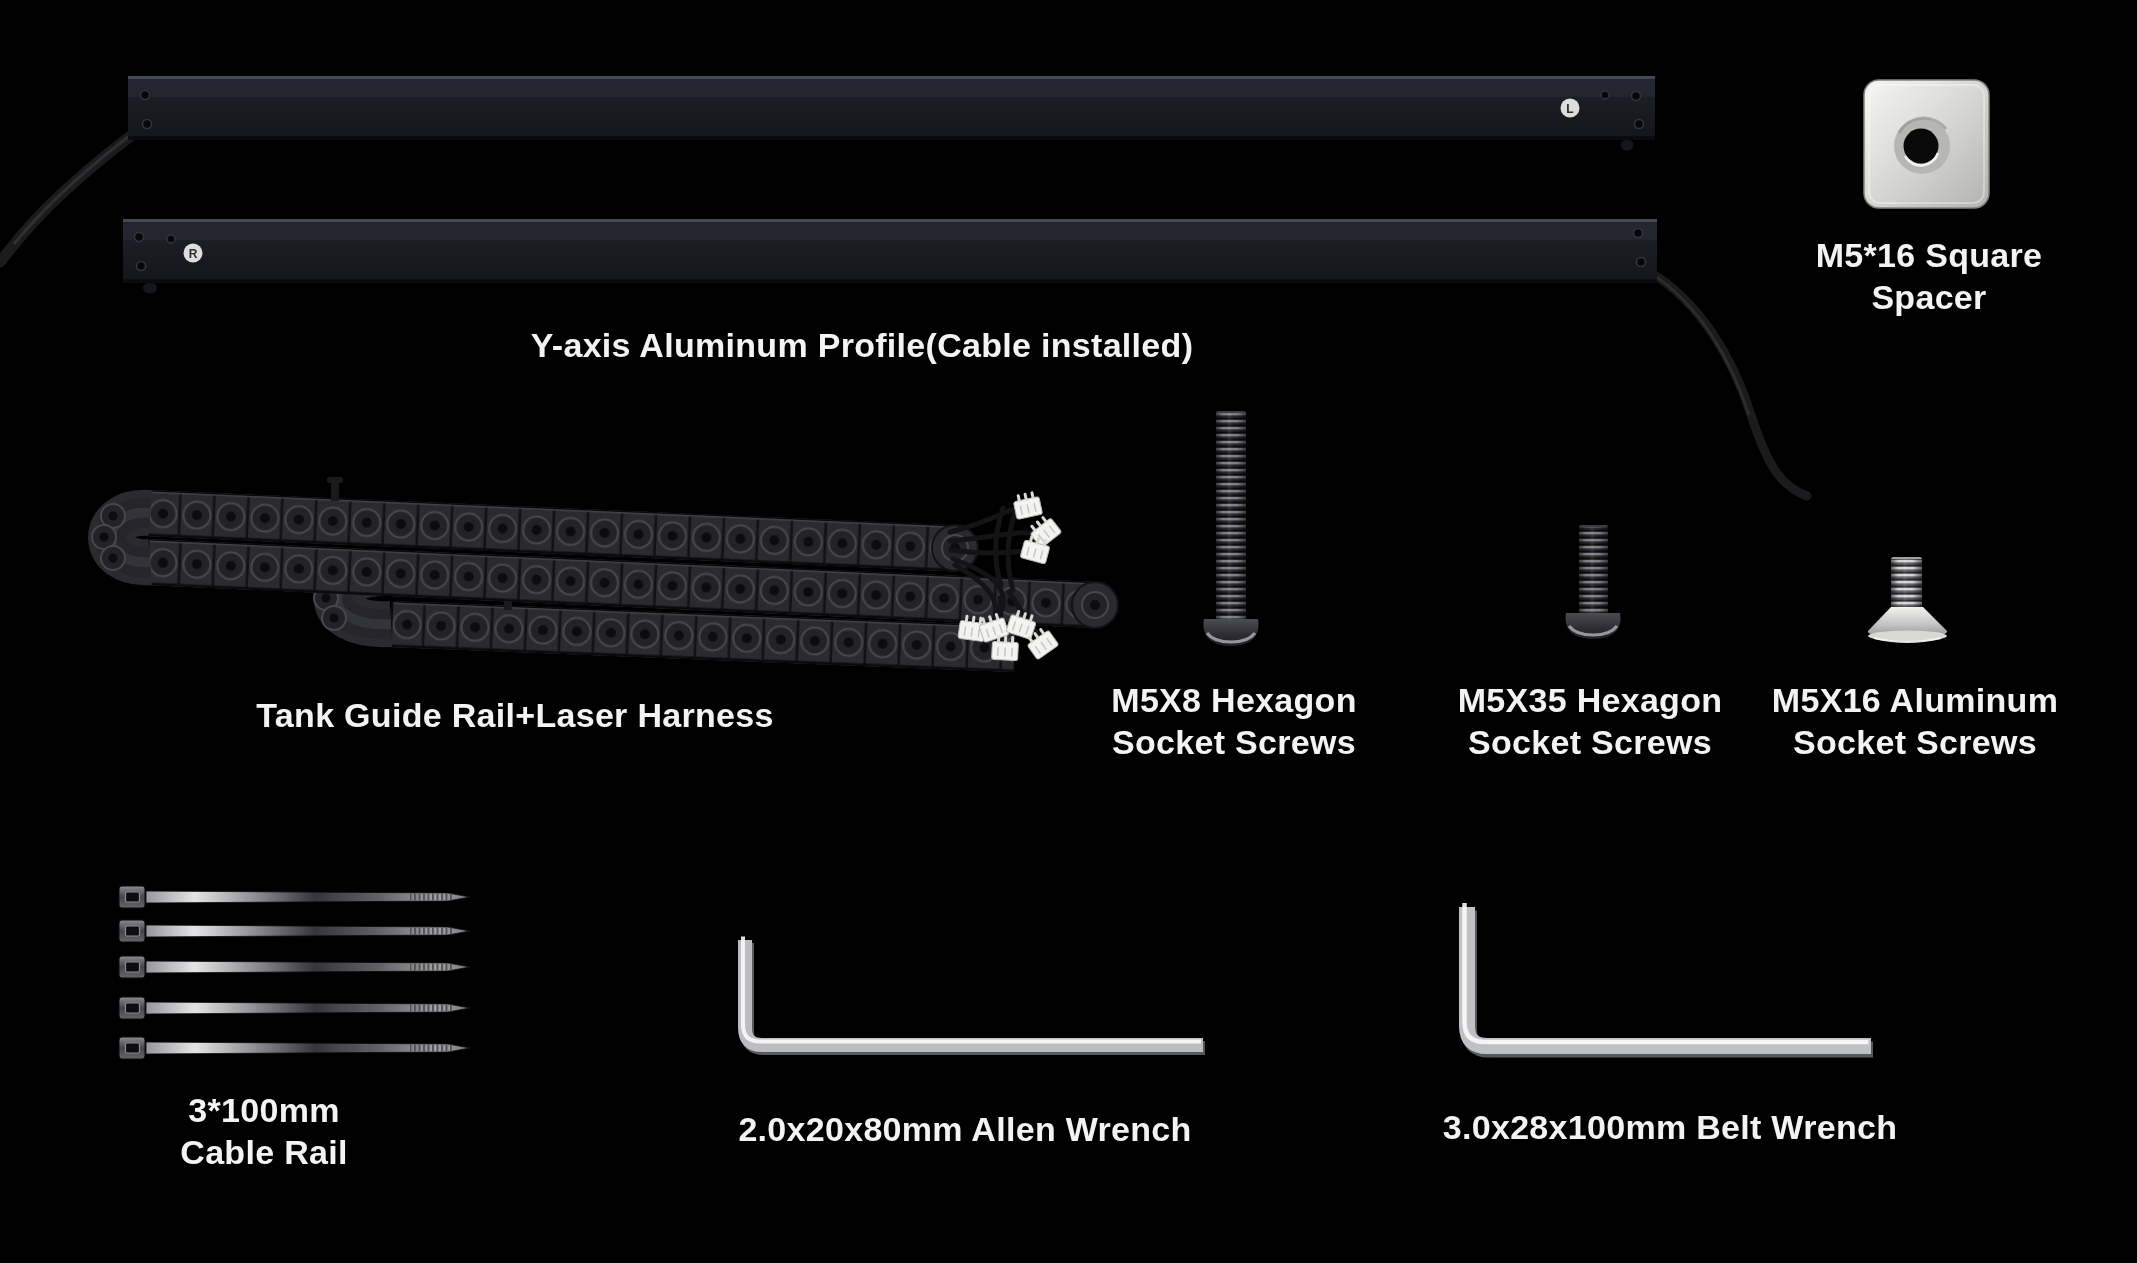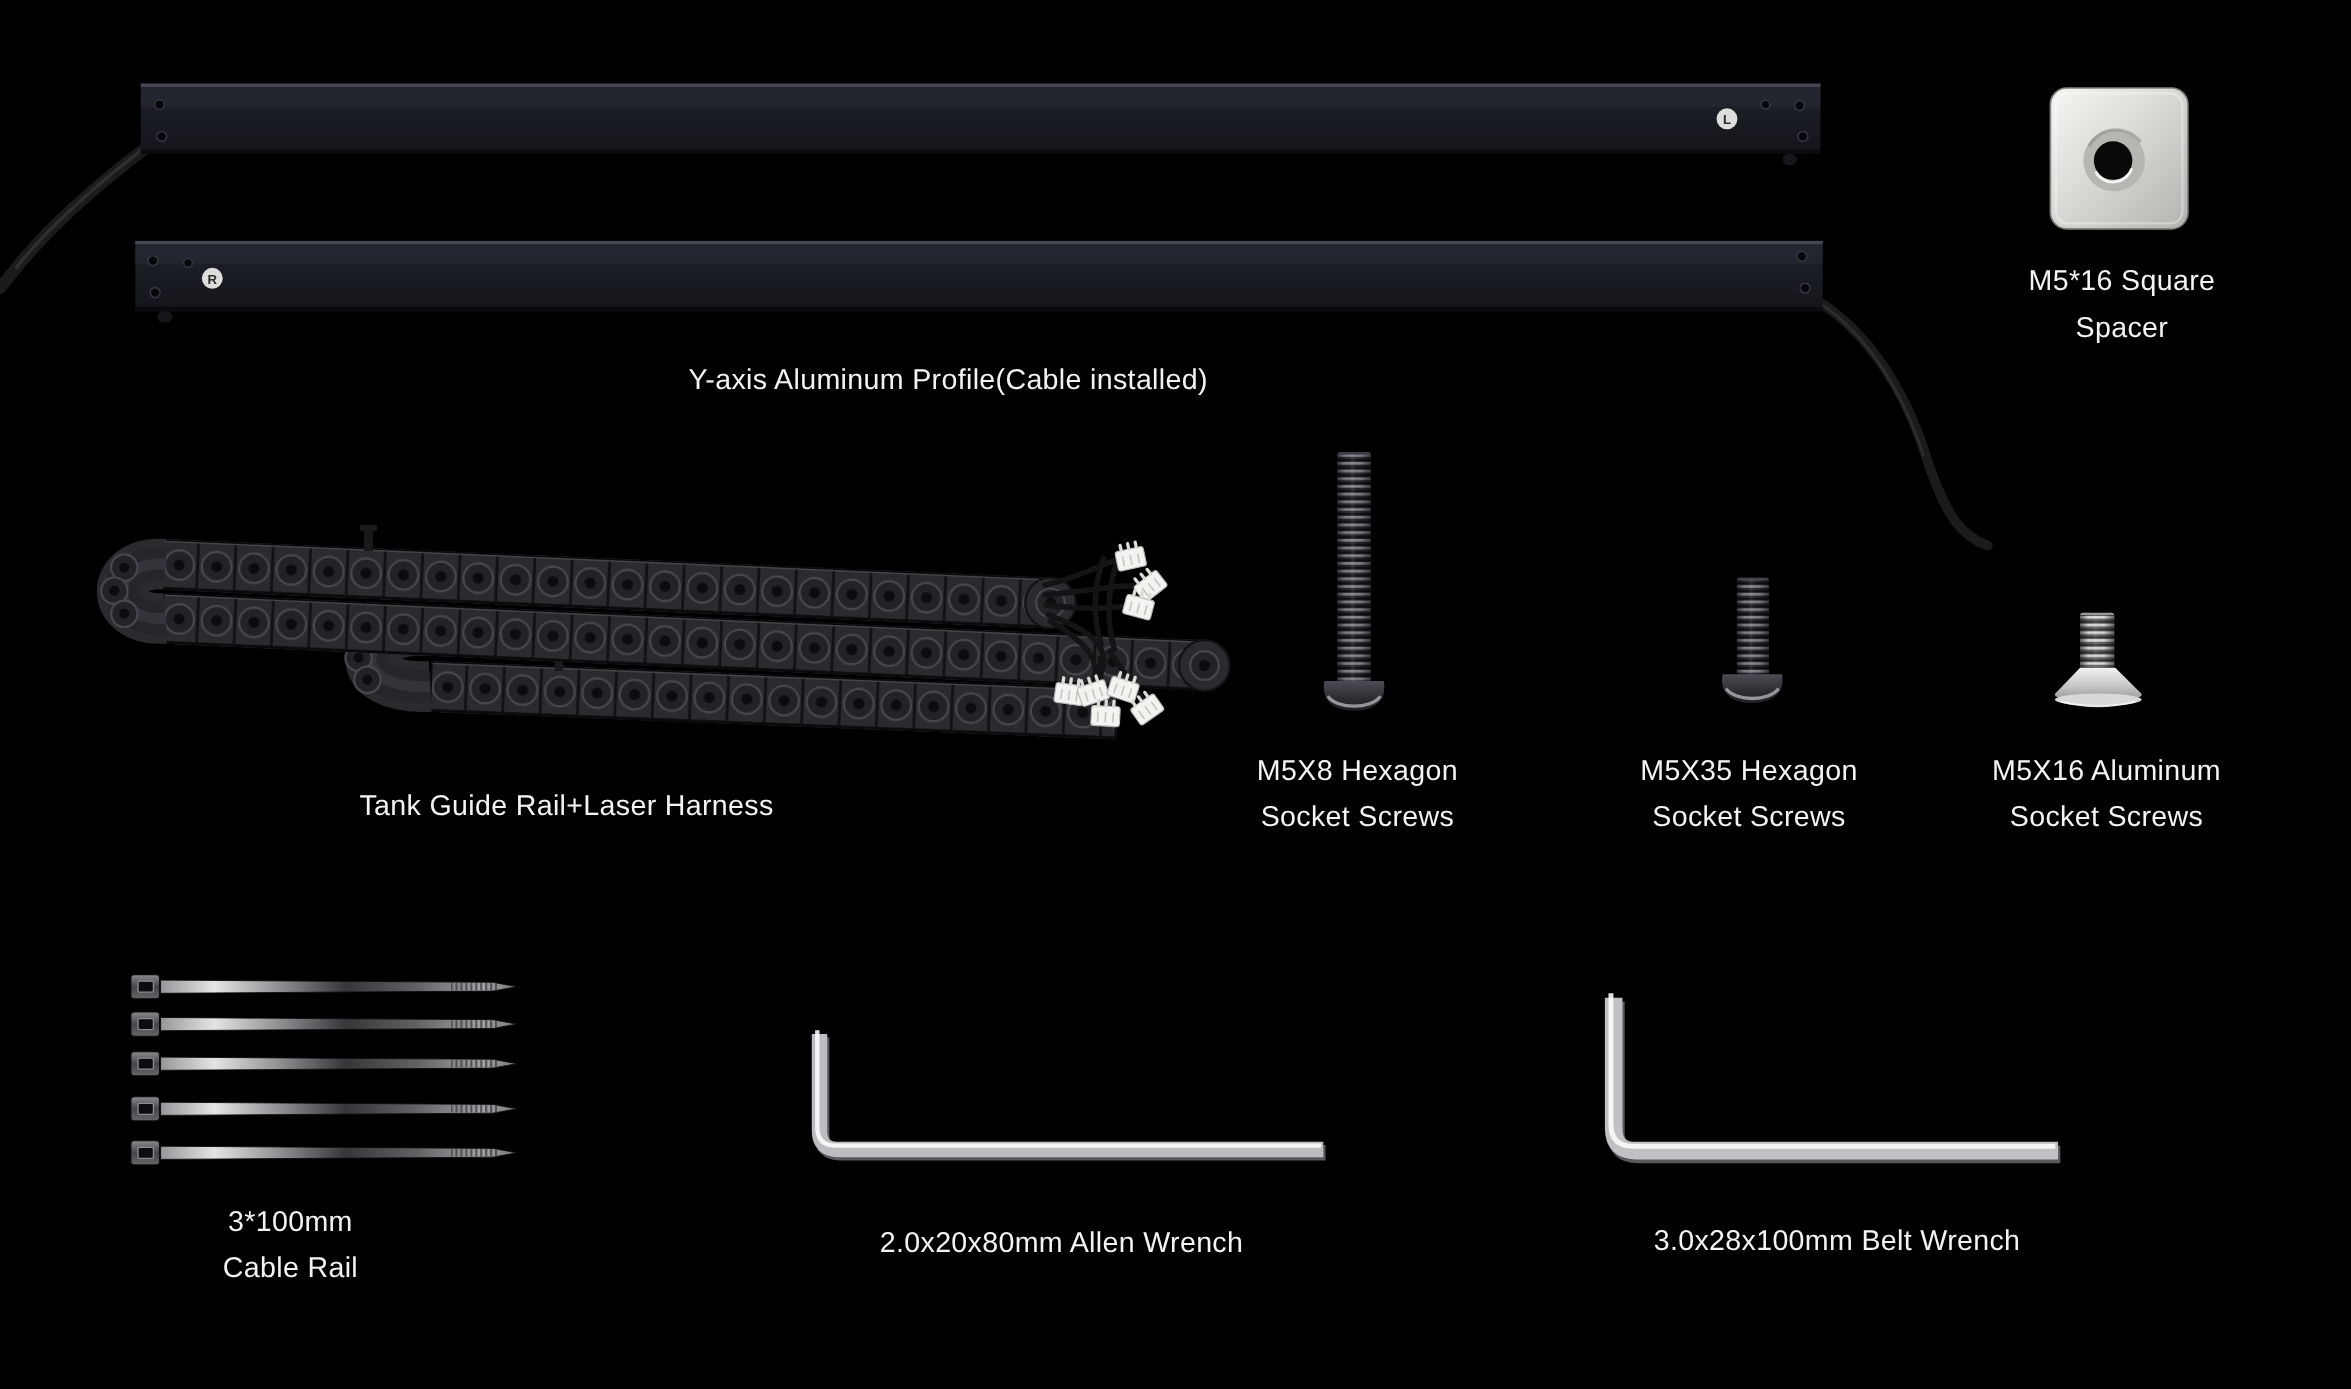--- a/index.html
+++ b/index.html
@@ -3,21 +3,21 @@
 <meta charset="utf-8">
 <style>
   html,body { margin:0; padding:0; background:#000; }
   .stage {
     position:relative; width:2137px; height:1263px; background:#000000;
     overflow:hidden; font-family:"Liberation Sans", sans-serif;
   }
   svg.art { position:absolute; left:0; top:0; }
   .lbl {
     position:absolute; transform:translateX(-50%);
-    color:#f3f3f3; font-size:26px; font-weight:400; letter-spacing:.3px;
+    color:#f3f3f3; font-size:34px; font-weight:700; letter-spacing:.3px;
     line-height:42px; white-space:nowrap; text-align:center;
   }
 </style>
 </head>
 <body>
 
 <div class="stage">
 
 <svg class="art" width="2137" height="1263" viewBox="0 0 2137 1263">
   <defs>
@@ -296,21 +296,21 @@
   </g>
 </svg>
 
   <div class="lbl" style="left:862px; top:324px;">Y-axis Aluminum Profile(Cable installed)</div>
 
   <div class="lbl" style="left:1929px; top:234px;">
     <div>M5*16 Square</div>
     <div>Spacer</div>
   </div>
 
-  <div class="lbl" style="left:515px; top:694px;margin-top:17px;">Tank Guide Rail+Laser Harness</div>
+  <div class="lbl" style="left:515px; top:694px;">Tank Guide Rail+Laser Harness</div>
 
   <div class="lbl" style="left:1234px; top:679px;">
     <div>M5X8 Hexagon</div>
     <div>Socket Screws</div>
   </div>
 
   <div class="lbl" style="left:1590px; top:679px;">
     <div>M5X35 Hexagon</div>
     <div>Socket Screws</div>
   </div>

